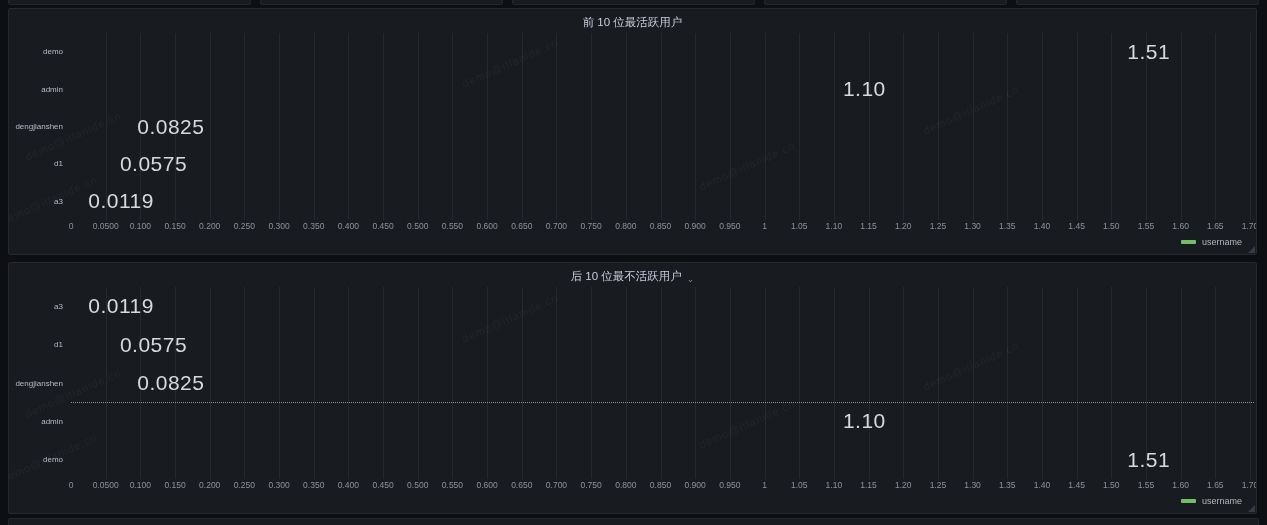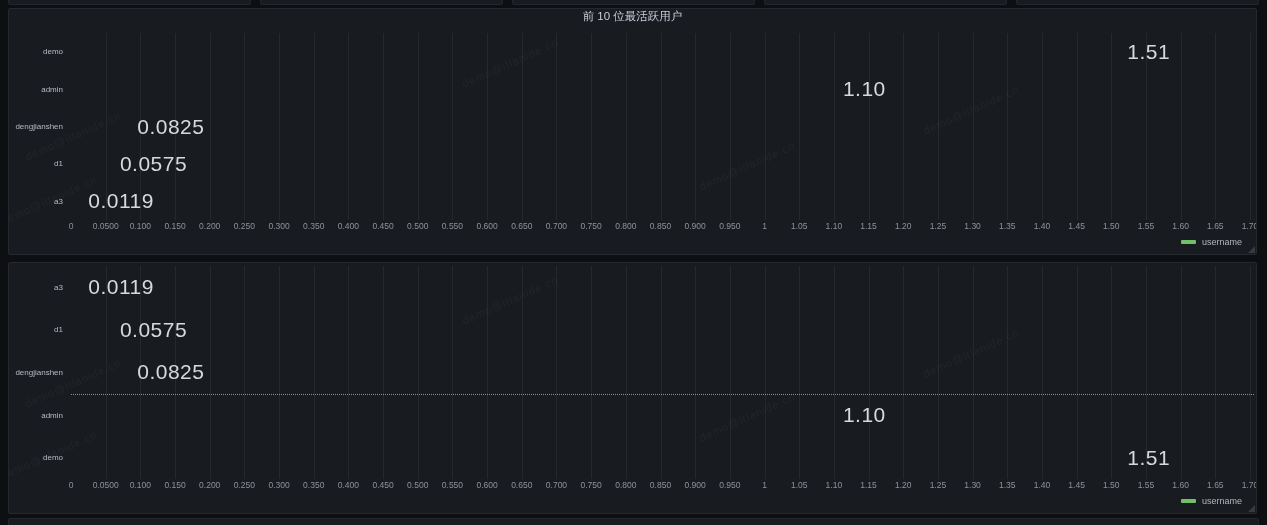--- a/index.html
+++ b/index.html
@@ -17,21 +17,21 @@
     background:#181b1f;border:1px solid #23262c;border-radius:2px 2px 0 0;}
 
   .panel{
     position:absolute;left:8px;width:1249px;background:#181b1f;
     border:1px solid #25282e;border-radius:2px;
     display:flex;flex-direction:column;overflow:hidden;box-sizing:border-box;
   }
   #panel-0{top:8px;height:247px;}
   #panel-1{top:262px;height:252px;}
 
-  .panel-header{height:21px;flex:none;display:flex;align-items:flex-start;justify-content:center;gap:5px;position:relative;}
+  .panel-header{height:21px;flex:none;display:flex;align-items:flex-end;justify-content:center;gap:5px;position:relative;}
   .panel-title{font-size:11.5px;color:#ccccdc;cursor:pointer;white-space:nowrap;}
   .chevron{font-size:9px;color:#86888f;line-height:9px;cursor:pointer;}
 
   .chart{flex:1;position:relative;margin-top:3px;}
   .grid-layer{position:absolute;top:0;bottom:0;left:62px;right:6px;}
   .gridline{position:absolute;top:0;bottom:0;width:1px;background:rgba(204,204,220,0.08);}
   .rows{position:absolute;top:0;bottom:0;left:0;right:0;display:flex;flex-direction:column;}
   .bar-row{flex:1;display:flex;align-items:center;min-height:0;}
   .cat-label{width:62px;flex:none;display:flex;align-items:center;justify-content:flex-end;
     padding-right:8px;box-sizing:border-box;font-size:8px;color:rgba(204,204,220,0.88);}
@@ -188,20 +188,24 @@
       <span class="x-tick" style="left: 100%;">1.70</span>
     </div>
   <div class="legend">
     <span class="legend-swatch"></span>
     <span class="legend-label">username</span>
   </div>
   <div class="resize-handle"></div>
 </section>
 
 <section class="panel" id="panel-1">
+  <div class="panel-header">
+    <span class="panel-title">后 10 位最不活跃用户</span>
+    <span class="chevron">⌄</span>
+  </div>
   <div class="chart">
     <div class="grid-layer">
         <div class="gridline" style="left: 2.94118%;"></div>
         <div class="gridline" style="left: 5.88235%;"></div>
         <div class="gridline" style="left: 8.82353%;"></div>
         <div class="gridline" style="left: 11.7647%;"></div>
         <div class="gridline" style="left: 14.7059%;"></div>
         <div class="gridline" style="left: 17.6471%;"></div>
         <div class="gridline" style="left: 20.5882%;"></div>
         <div class="gridline" style="left: 23.5294%;"></div>

